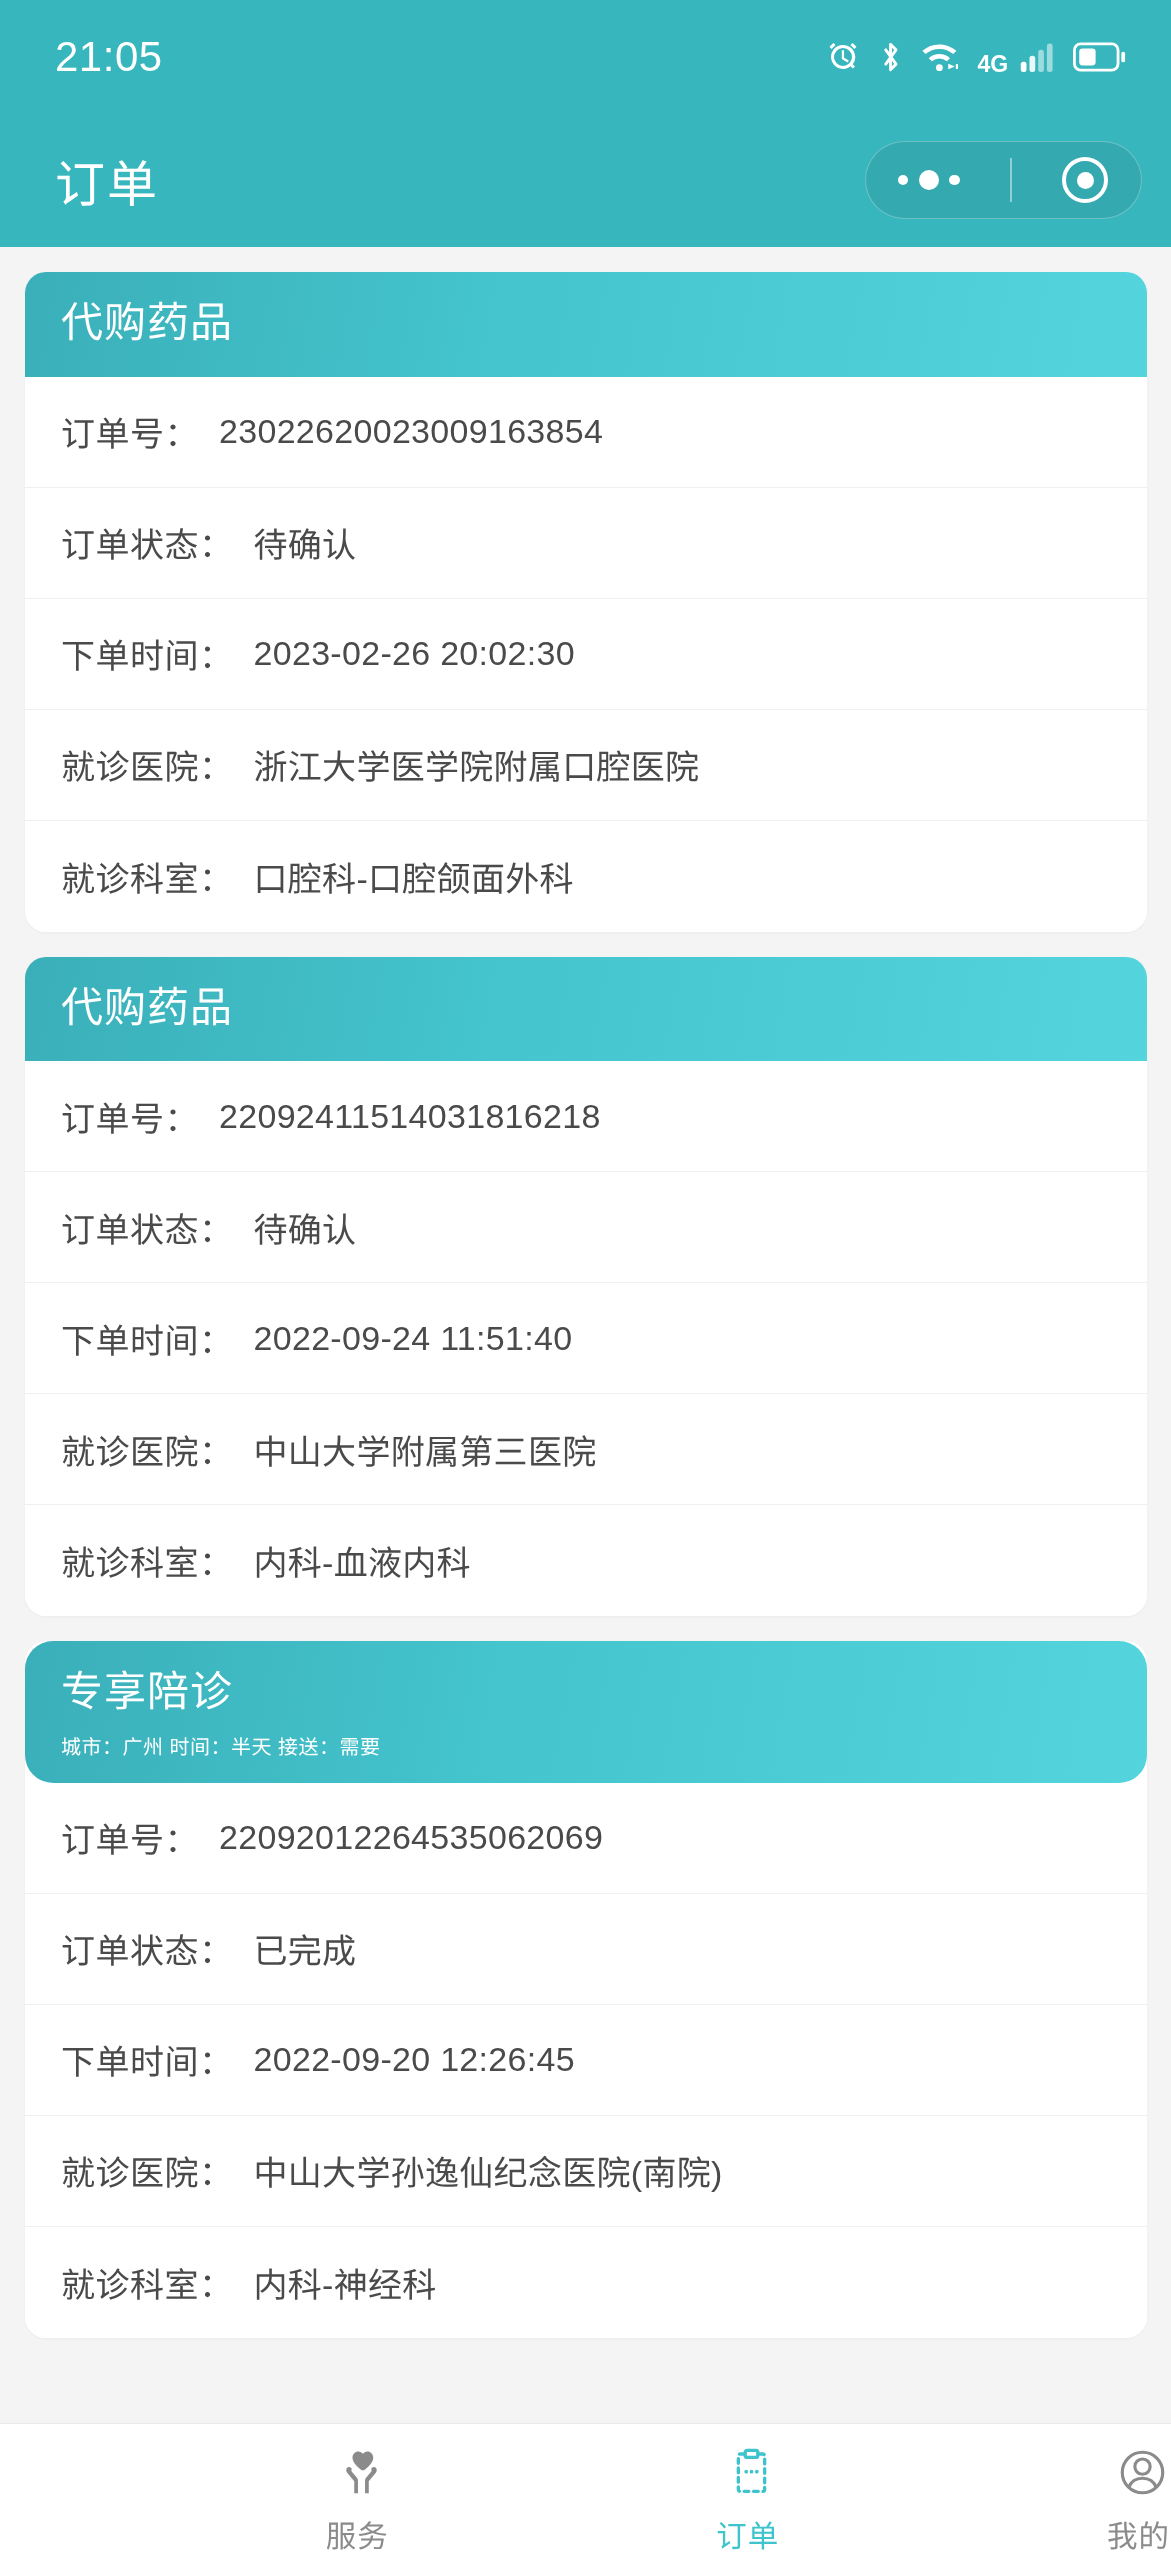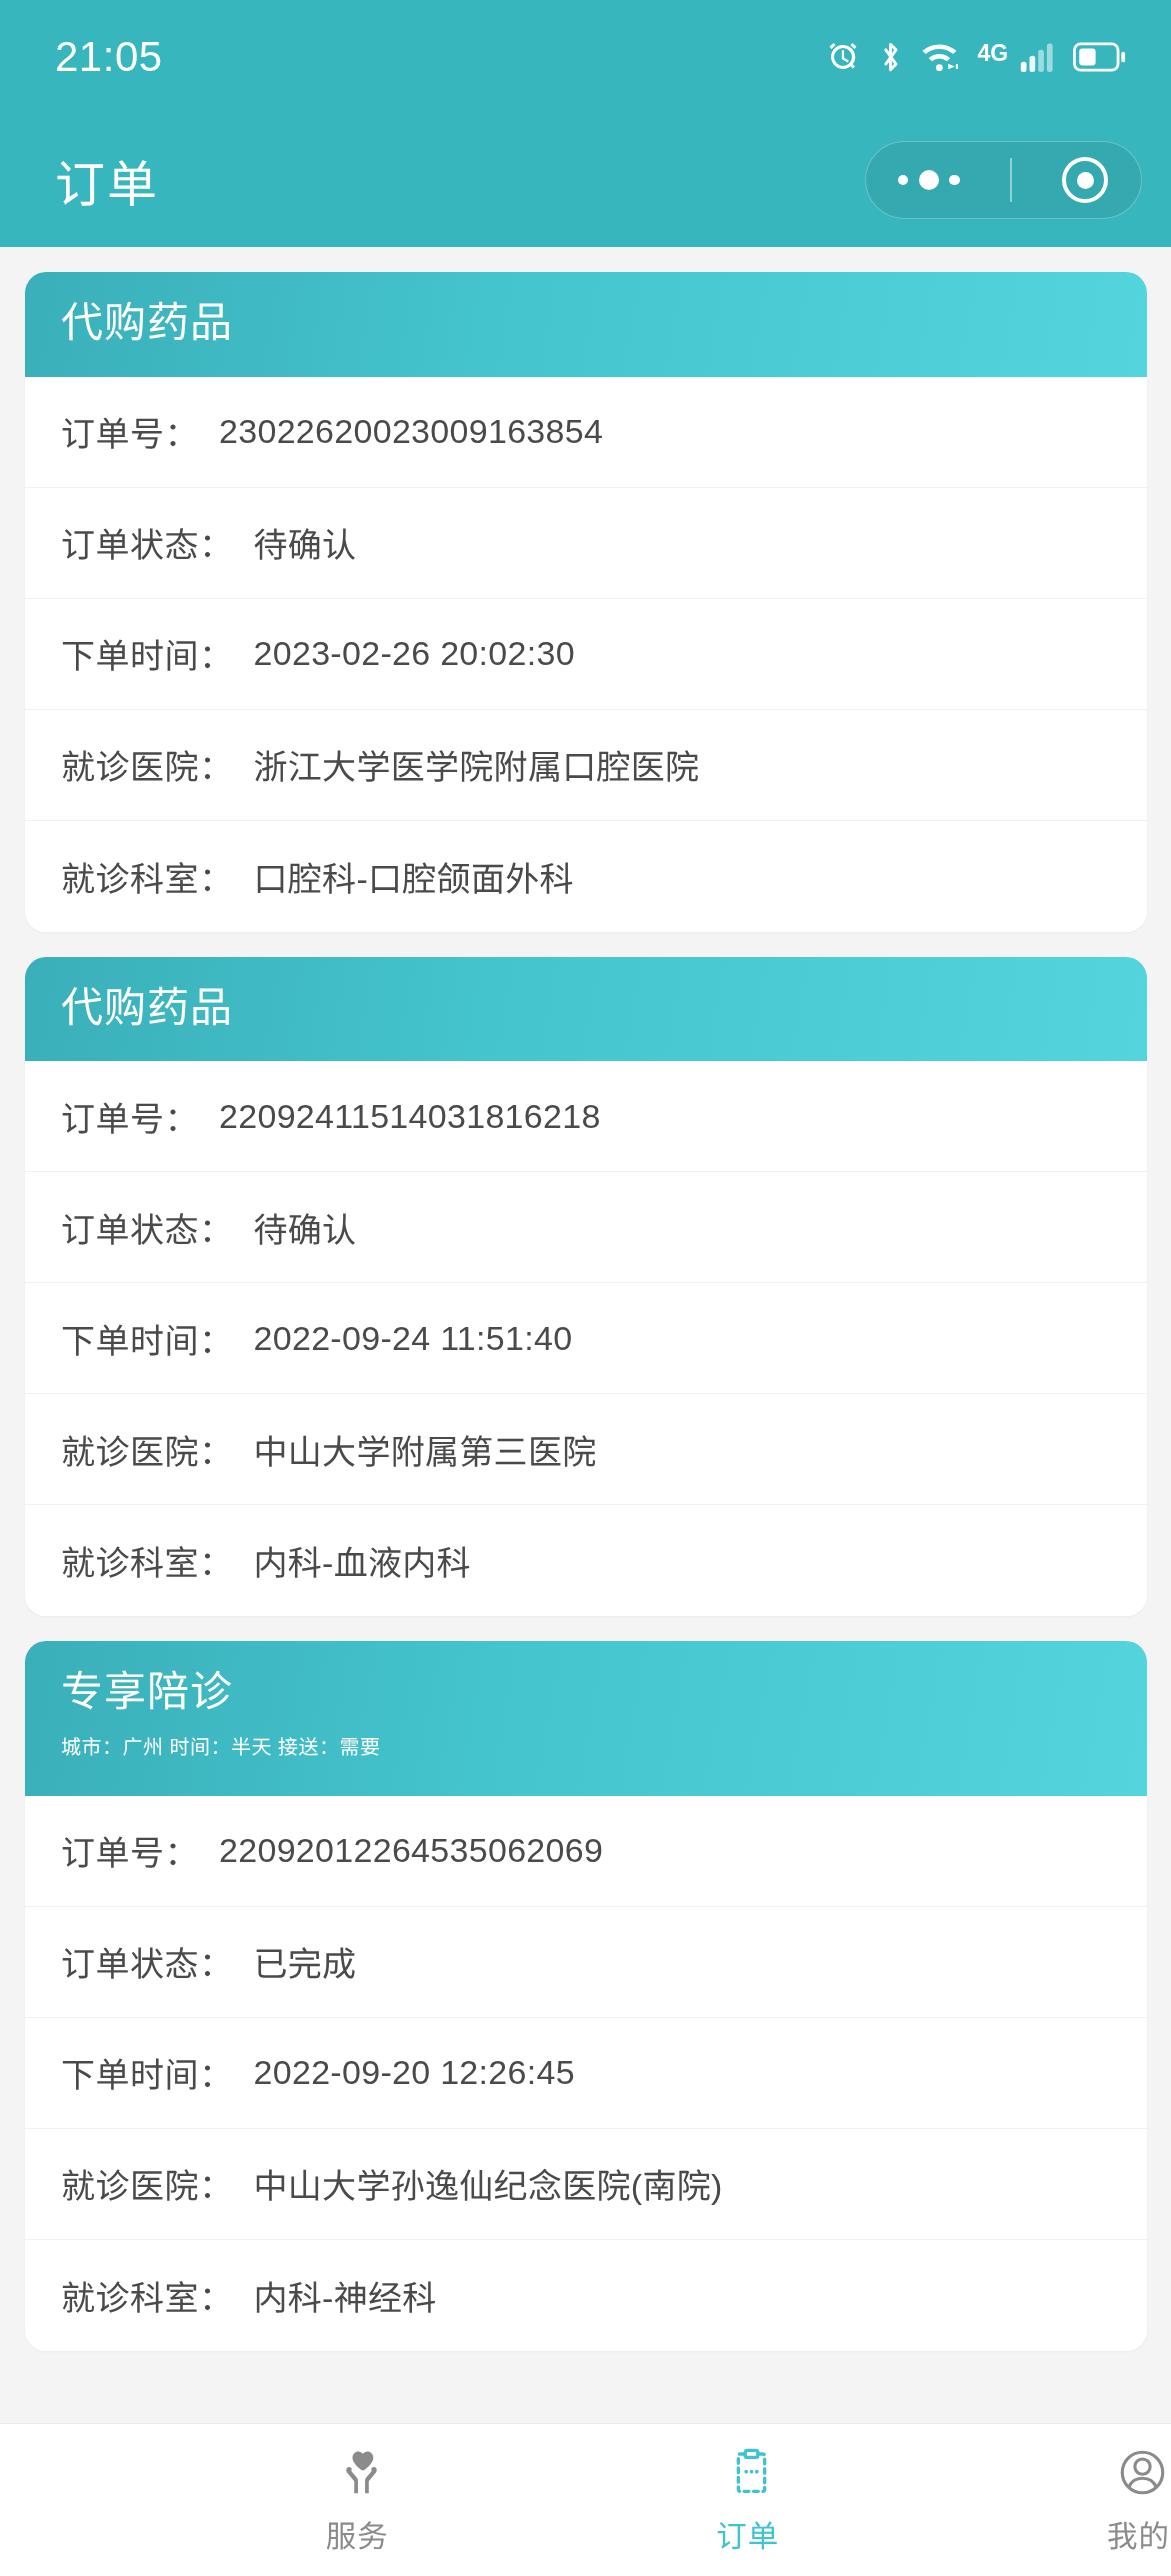--- a/index.html
+++ b/index.html
@@ -43,21 +43,21 @@
     gap: 15.3px;
   }
   .status-icons svg { display: block; }
   .sig-label {
     color: #ffffff;
     font-size: 23px;
     font-weight: 700;
     line-height: 1;
     margin-right: -3.8px;
     align-self: flex-start;
-    margin-top: 4px;
+    margin-top: 15px;
   }
 
   
   .nav-bar {
     height: 134px;
     background: #38b6bd;
     display: flex;
     align-items: center;
     justify-content: space-between;
     padding: 0 30.5px 0 55px;
@@ -128,21 +128,21 @@
     border-radius: 21px;
     background: #ffffff;
     overflow: hidden;
     box-shadow: 0 1px 2.9px rgba(0, 0, 0, 0.04);
   }
 
   .card-header {
     background: linear-gradient(100deg, #3aafb9 0%, #45c6cf 45%, #54d4dc 100%);
     padding: 25px 36px 27px 36px;
   }
-  .card-header.with-sub { padding-bottom: 36px; }
+  .card-header.with-sub { padding-bottom: 23px; border-radius: 28px; }
   .card-title {
     color: #ffffff;
     font-size: 42px;
     font-weight: 400;
     letter-spacing: 1px;
     line-height: 1.25;
   }
   .card-subtitle {
     color: #ffffff;
     font-size: 20px;

